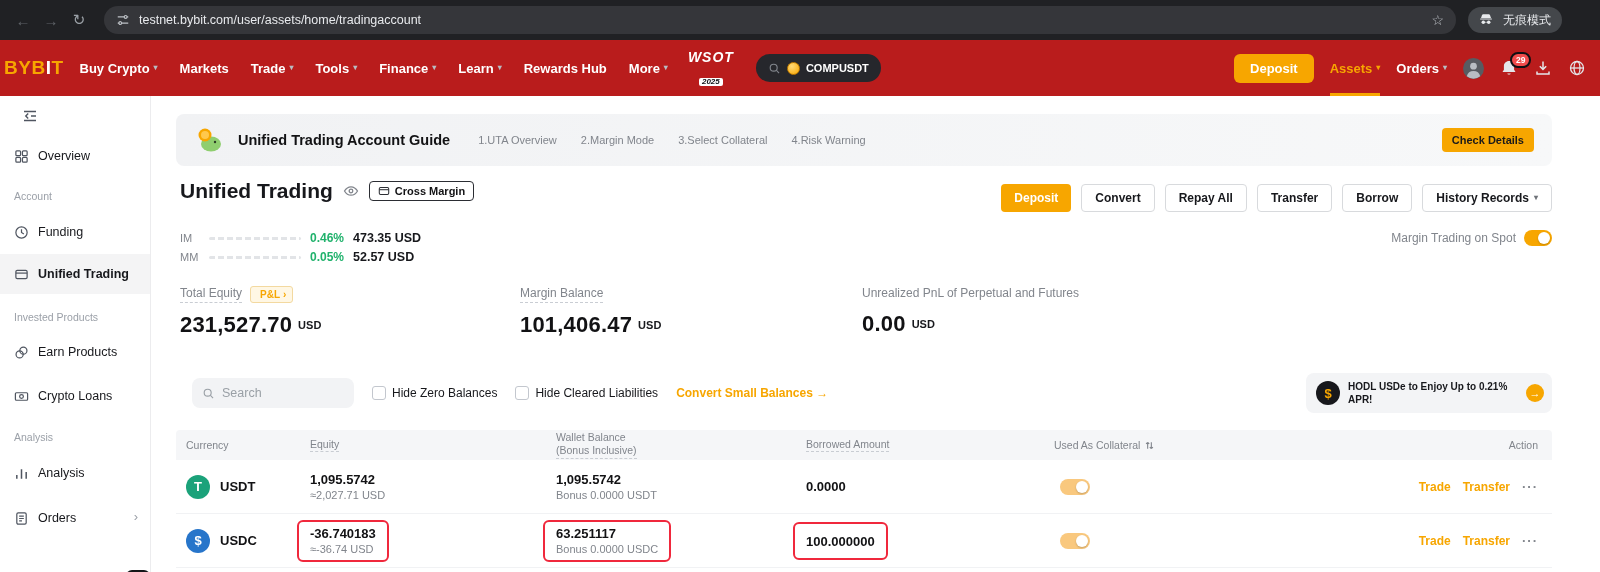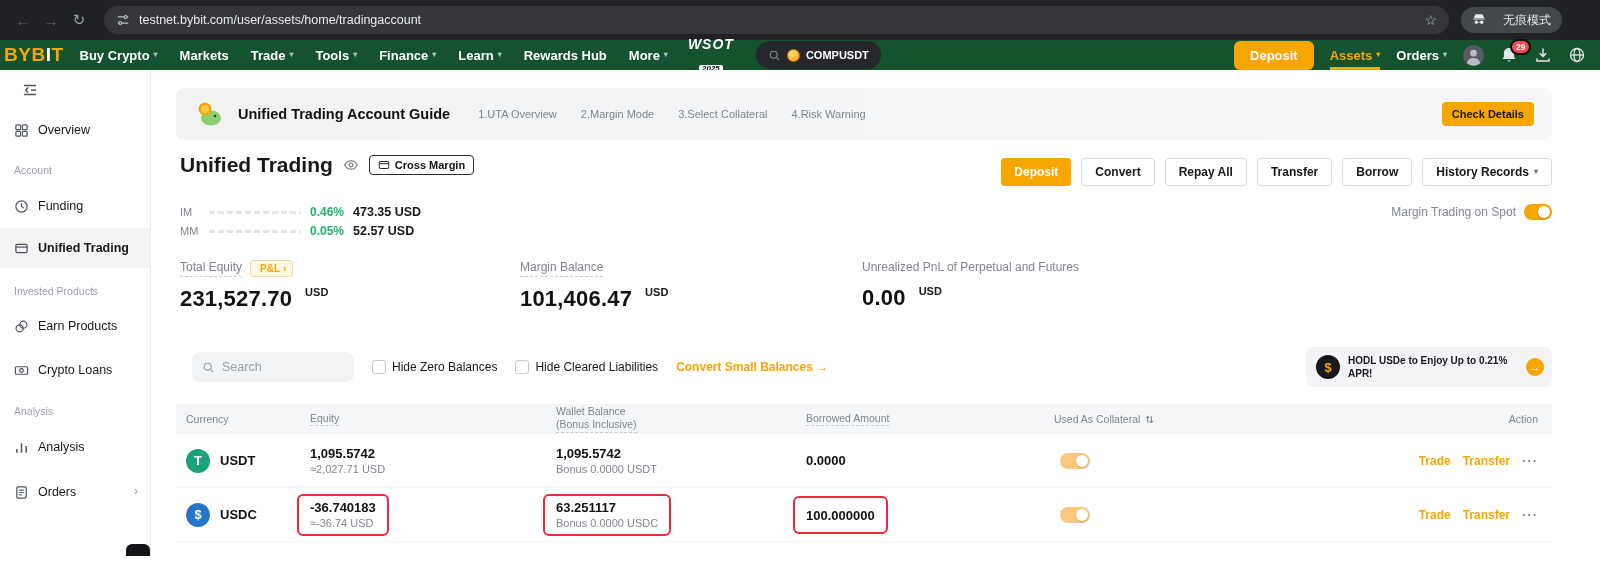--- a/index.html
+++ b/index.html
@@ -7,26 +7,26 @@
   body{font-family:"Liberation Sans",sans-serif;background:#fff;color:#121214}
   .screen{position:relative;width:1600px;height:572px}
 
   
   .browser-bar{height:40px;background:#202124;display:flex;align-items:center;padding:0 10px;gap:2px}
   .nav-btn{width:26px;height:26px;display:flex;align-items:center;justify-content:center;color:#9aa0a6;font-size:15px;border-radius:50%;cursor:default}
   .nav-btn.dim{color:#5f6368}
   .url-pill{flex:1;height:28px;background:#35363a;border-radius:14px;display:flex;align-items:center;padding:0 12px;margin:0 10px;color:#e8eaed;font-size:12.5px;gap:9px}
   .url-text{flex:1;white-space:nowrap;overflow:hidden}
   .star{color:#bdc1c6;font-size:14px}
-  .incog{height:26px;background:#44474b;border-radius:13px;display:flex;align-items:center;color:#e8eaed;font-size:12px;padding:0 11px;gap:17px;margin-right:28px}
+  .incog{height:26px;background:#44474b;border-radius:13px;display:flex;align-items:center;color:#e8eaed;font-size:12px;padding:0 11px;gap:10px;margin-right:28px}
   .incog svg{width:14px;height:14px;color:#e8eaed}
   .tune-icon svg{width:14px;height:14px;color:#bdc1c6;display:block}
 
   
-  .topnav{height:30px;background:#14532d;display:flex;align-items:center;color:#fff;padding-right:14px;position:relative}
+  .topnav{height:56px;background:#b91c1c;display:flex;align-items:center;color:#fff;padding-right:14px;position:relative}
   .logo{font-size:19px;font-weight:800;letter-spacing:.5px;padding:0 16px 0 4px;white-space:nowrap}
   .logo .y{color:#f7a600}.logo .w{color:#fff}
   .menu{display:flex;align-items:center;gap:22px;height:100%}
   .menu-item{display:flex;align-items:center;gap:4px;font-size:13px;font-weight:600;height:100%;cursor:pointer;white-space:nowrap}
   .caret{font-size:8px;color:#b9bcc2;line-height:1}
   .wsot{margin-left:20px;text-align:center;font-style:italic;font-weight:800;line-height:1;cursor:pointer}
   .wsot .l1{font-size:14px;letter-spacing:1px}
   .wsot .l2{font-size:8px;background:#fff;color:#0f1014;border-radius:2px;padding:0 3px;display:inline-block;margin-top:14px}
   .nav-search{margin-left:22px;height:28px;background:#26272c;border-radius:15px;display:flex;align-items:center;gap:6px;padding:0 12px;font-size:11px;font-weight:700;color:#fff;min-width:112px}
   .nav-search svg{width:13px;height:13px;color:#81858c}
@@ -87,21 +87,21 @@
   .toggle{width:28px;height:16px;border-radius:9px;background:#f7a600;position:relative;display:inline-block;cursor:pointer;flex:none}
   .toggle .knob{position:absolute;top:2px;right:2px;width:12px;height:12px;border-radius:50%;background:#fff;box-shadow:0 1px 2px rgba(0,0,0,.2)}
   .toggle.soft{background:#f9c87e;width:30px}
 
   
   .stat{position:absolute;top:190px}
   .stat-label-row{display:flex;align-items:center;gap:8px}
   .stat-label{font-size:12px;color:#81858c;border-bottom:1px dashed #c9cdd3;padding-bottom:2px}
   .stat-label.plain{border-bottom:none}
   .pnl-badge{display:flex;align-items:center;gap:3px;background:#fff7e4;border:1px solid #f3d9a0;border-radius:3px;padding:2px 6px;font-size:10px;font-weight:700;color:#f7a600;cursor:pointer}
-  .stat-value{display:flex;align-items:flex-start;gap:13px;margin-top:9px}
+  .stat-value{display:flex;align-items:center;gap:6px;margin-top:9px}
   .stat-num{font-size:22px;font-weight:700;color:#121214;letter-spacing:.2px}
   .stat-unit{font-size:11px;font-weight:700;color:#17181c}
 
   
   .filter-row{position:absolute;left:41px;top:282px;display:flex;align-items:center;gap:18px;height:30px}
   .search-box{width:162px;height:30px;background:#f2f3f5;border-radius:8px;display:flex;align-items:center;gap:7px;padding:0 10px}
   .search-box svg{width:13px;height:13px;color:#9aa0a6;flex:none}
   .search-box input{border:none;outline:none;background:transparent;font-size:12.5px;width:100%;font-family:"Liberation Sans",sans-serif;color:#17181c}
   .search-box input::placeholder{color:#9aa0a6}
   .check-group{display:flex;align-items:center;gap:6px;font-size:12px;color:#17181c;cursor:pointer}

